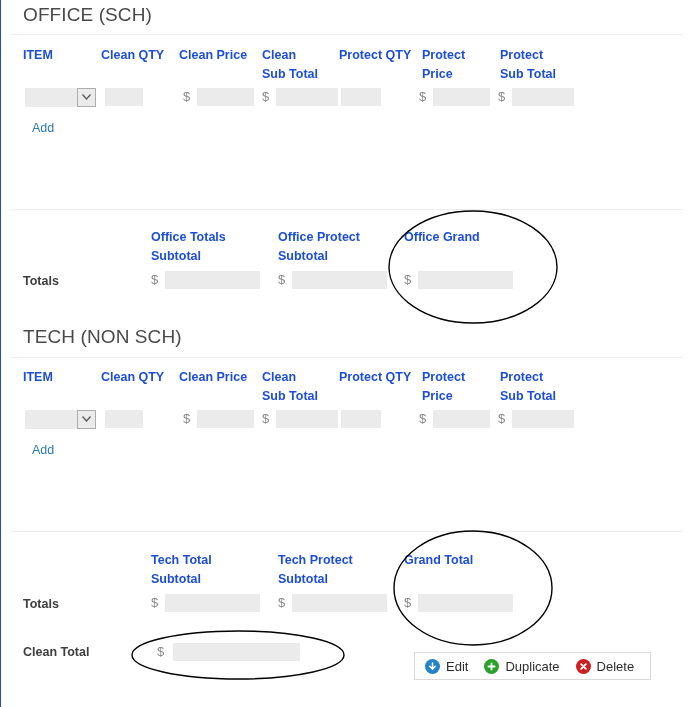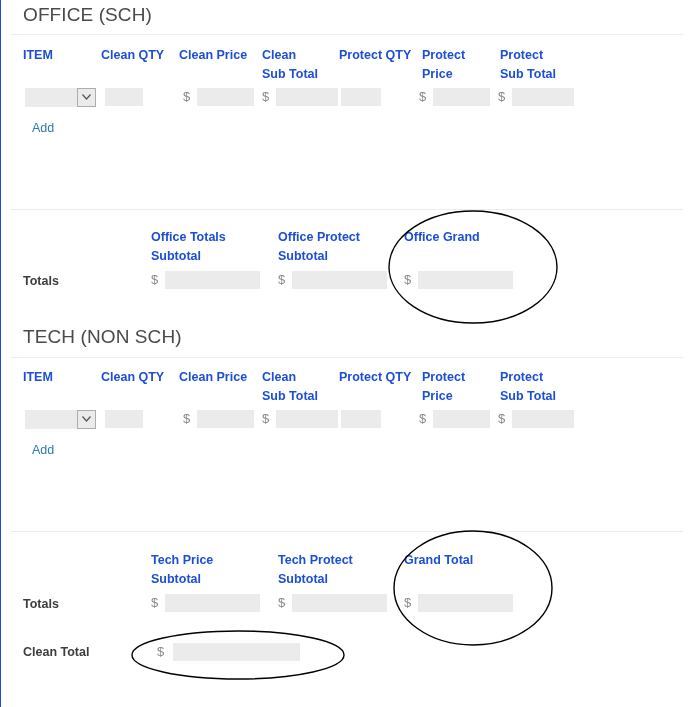--- a/index.html
+++ b/index.html
@@ -223,21 +223,21 @@
   <input class="fld" style="left: 340px; top: 410px; width: 40px;" readonly="" value="">
   <span class="dollar" style="left:418px; top:410px;">$</span>
   <input class="fld" style="left: 432px; top: 410px; width: 57px;" readonly="" value="">
   <span class="dollar" style="left:497px; top:410px;">$</span>
   <input class="fld" style="left: 511px; top: 410px; width: 62px;" readonly="" value="">
 
   <a class="addlink" style="left:31px; top:443px;">Add</a>
 
   <div class="hrule" style="top:531px;"></div>
 
-  <div class="colhead" style="left:150px; top:551px;">Tech Price
+  <div class="colhead" style="left:150px; top:551px;">Tech Total
 Subtotal</div>
   <div class="colhead" style="left:277px; top:551px;">Tech Protect
 Subtotal</div>
   <div class="colhead" style="left:403px; top:551px;">Grand Total</div>
 
   <div class="rowlabel" style="left:22px; top:597px;">Totals</div>
   <span class="dollar" style="left:150px; top:594px;">$</span>
   <input class="fld" style="left: 164px; top: 594px; width: 95px;" readonly="" value="">
   <span class="dollar" style="left:277px; top:594px;">$</span>
   <input class="fld" style="left: 291px; top: 594px; width: 95px;" readonly="" value="">
@@ -253,14 +253,43 @@
   <div class="rowlabel" style="left:22px; top:645px;">Clean Total</div>
   <span class="dollar" style="left:156px; top:643px;">$</span>
   <input class="fld" style="left: 172px; top: 643px; width: 127px;" readonly="" value="">
 
   <div class="annot" style="left:128px; top:629px;">
     <svg width="220" height="54" viewBox="0 0 220 54">
       <ellipse cx="109" cy="26" rx="106" ry="24" fill="none" stroke="#000" stroke-width="1.4"></ellipse>
     </svg>
   </div>
 
+  <div class="actionbar" style="left:413px; top:652px; width:237px;">
+
+    <div class="actbtn">
+      <span class="ico" style="background:#2484c6;">
+        <svg width="9" height="9" viewBox="0 0 9 9">
+            <path d="M4.5 1 L4.5 7 M1.8 4.3 L4.5 7.2 L7.2 4.3" fill="none" stroke="#fff" stroke-width="1.5" stroke-linecap="round"></path>
+          </svg>
+      </span>
+      <span>Edit</span>
+    </div>
+
+    <div class="actbtn">
+      <span class="ico" style="background:#2aa12a;">
+        <svg width="9" height="9" viewBox="0 0 9 9">
+            <path d="M4.5 1.4 L4.5 7.6 M1.4 4.5 L7.6 4.5" fill="none" stroke="#fff" stroke-width="1.8" stroke-linecap="round"></path>
+          </svg>
+      </span>
+      <span>Duplicate</span>
+    </div>
+
+    <div class="actbtn">
+      <span class="ico" style="background:#cc1f1f;">
+        <svg width="9" height="9" viewBox="0 0 9 9">
+            <path d="M2.1 2.1 L6.9 6.9 M6.9 2.1 L2.1 6.9" fill="none" stroke="#fff" stroke-width="1.8" stroke-linecap="round"></path>
+          </svg>
+      </span>
+      <span>Delete</span>
+    </div>
+  </div>
 
 </div>
 
 </body></html>

